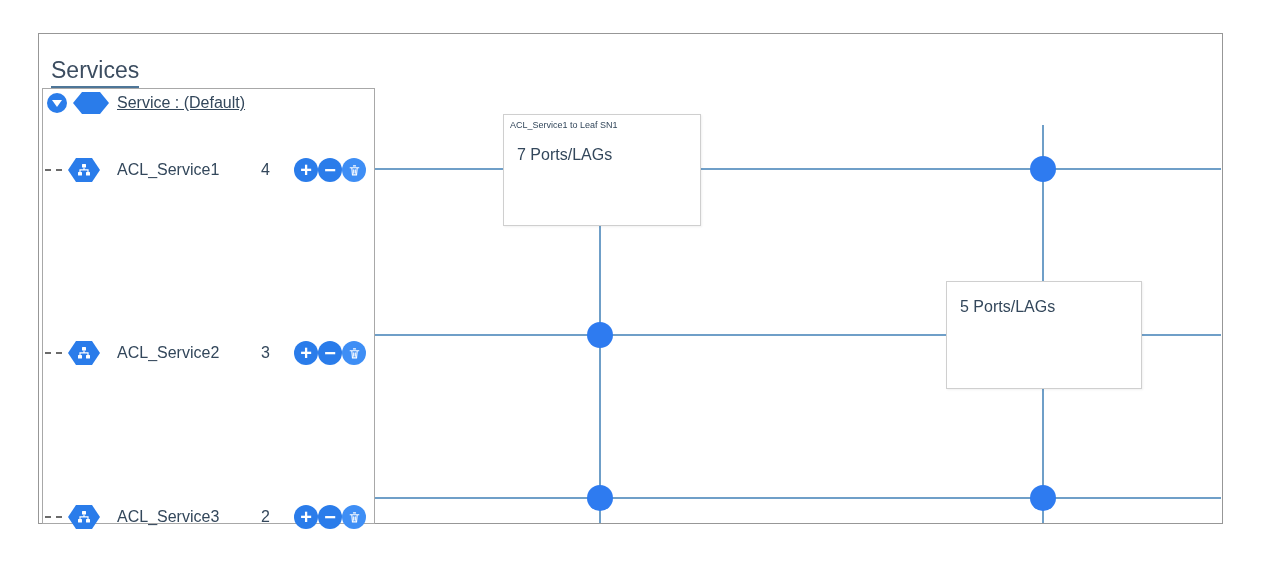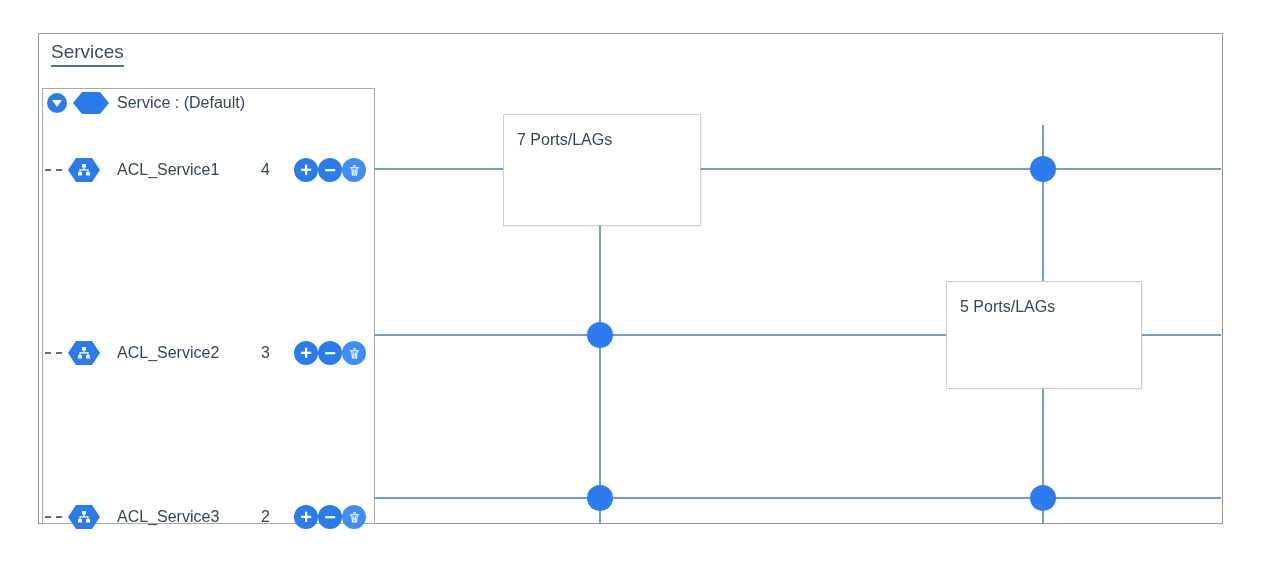--- a/index.html
+++ b/index.html
@@ -1,27 +1,27 @@
 <!DOCTYPE html>
 <html><head>
 <meta charset="utf-8">
 <style>
   html,body{margin:0;padding:0;background:#fff;}
   body{font-family:"Liberation Sans", sans-serif;color:#33475b;}
   .stage{position:relative;width:1269px;height:570px;background:#fff;overflow:hidden;}
 
   
   .outer{position:absolute;left:38px;top:33px;width:1183px;height:489px;border:1px solid #979797;background:#fff;}
-  .page-title{position:absolute;left:12px;top:6px;font-size:19px;color:#3c4d60;
+  .page-title{position:absolute;left:12px;top:22px;font-size:23px;color:#3c4d60;
     border-bottom:2px solid #4e7698;padding-bottom:1px;line-height:1.25;}
 
   
   .panel{position:absolute;left:3px;top:54px;width:331px;height:434px;border:1px solid #a8a8a8;background:#fff;}
   .trow{position:absolute;left:0;right:0;height:24px;display:flex;align-items:center;}
-  .root-row{top:2px;}
+  .root-row{top:2px;text-decoration:underline;}
   .svc-row-0{top:69px;} .svc-row-1{top:252px;} .svc-row-2{top:416px;}
 
   .chev{width:20px;height:20px;border-radius:50%;background:#2a7cea;margin-left:4px;
     display:flex;align-items:center;justify-content:center;flex:0 0 auto;cursor:pointer;}
   .chev .tri{width:0;height:0;border-left:5px solid transparent;border-right:5px solid transparent;
     border-top:7px solid #fff;margin-top:1px;}
 
   .hex{background:#2a7cea;clip-path:polygon(25% 0,75% 0,100% 50%,75% 100%,25% 100%,0 50%);
     display:flex;align-items:center;justify-content:center;flex:0 0 auto;}
   .hex-root{width:36px;height:22px;margin-left:6px;}
@@ -149,18 +149,19 @@
   <div class="hline hl-2"></div>
   <div class="vline vl-0"></div>
   <div class="vline vl-1"></div>
 
   <div class="dot dot-0"></div>
   <div class="dot dot-1"></div>
   <div class="dot dot-2"></div>
   <div class="dot dot-3"></div>
 
   <div class="tooltip tt-0">
+    <div class="tt-title">ACL_Service1 to Leaf SN1</div>
     <div class="tt-body">7 Ports/LAGs</div>
   </div>
   <div class="tooltip tt-1">
     <div class="tt-body">5 Ports/LAGs</div>
   </div>
 </div>
 
 </body></html>

